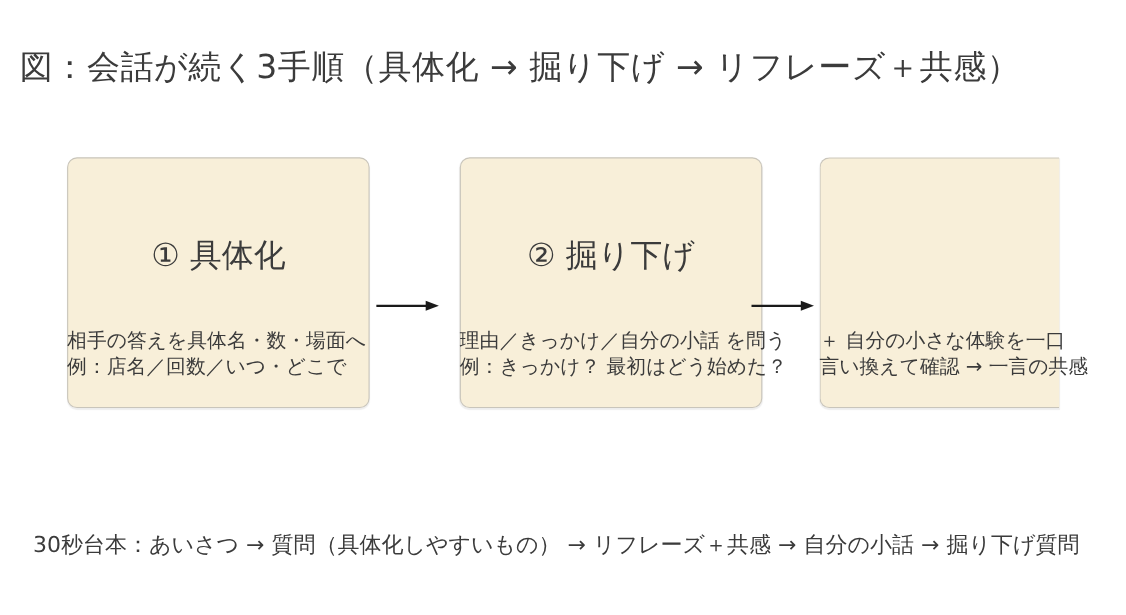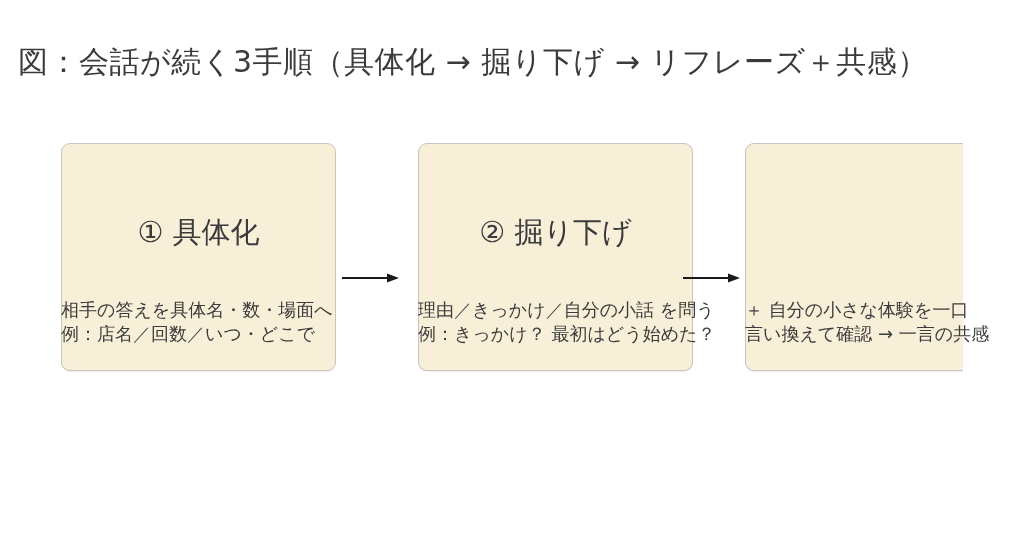--- a/index.html
+++ b/index.html
@@ -112,14 +112,15 @@
   </svg>
 
   <div class="step clipped" style="left:745px">
     <div class="fill"></div>
     <div class="body">
       <div>＋ 自分の小さな体験を一口</div>
       <div>言い換えて確認 → 一言の共感</div>
     </div>
   </div>
 
+  <div class="footer">30秒台本：あいさつ → 質問（具体化しやすいもの） → リフレーズ＋共感 → 自分の小話 → 掘り下げ質問</div>
 
 </div>
 
 </body></html>

